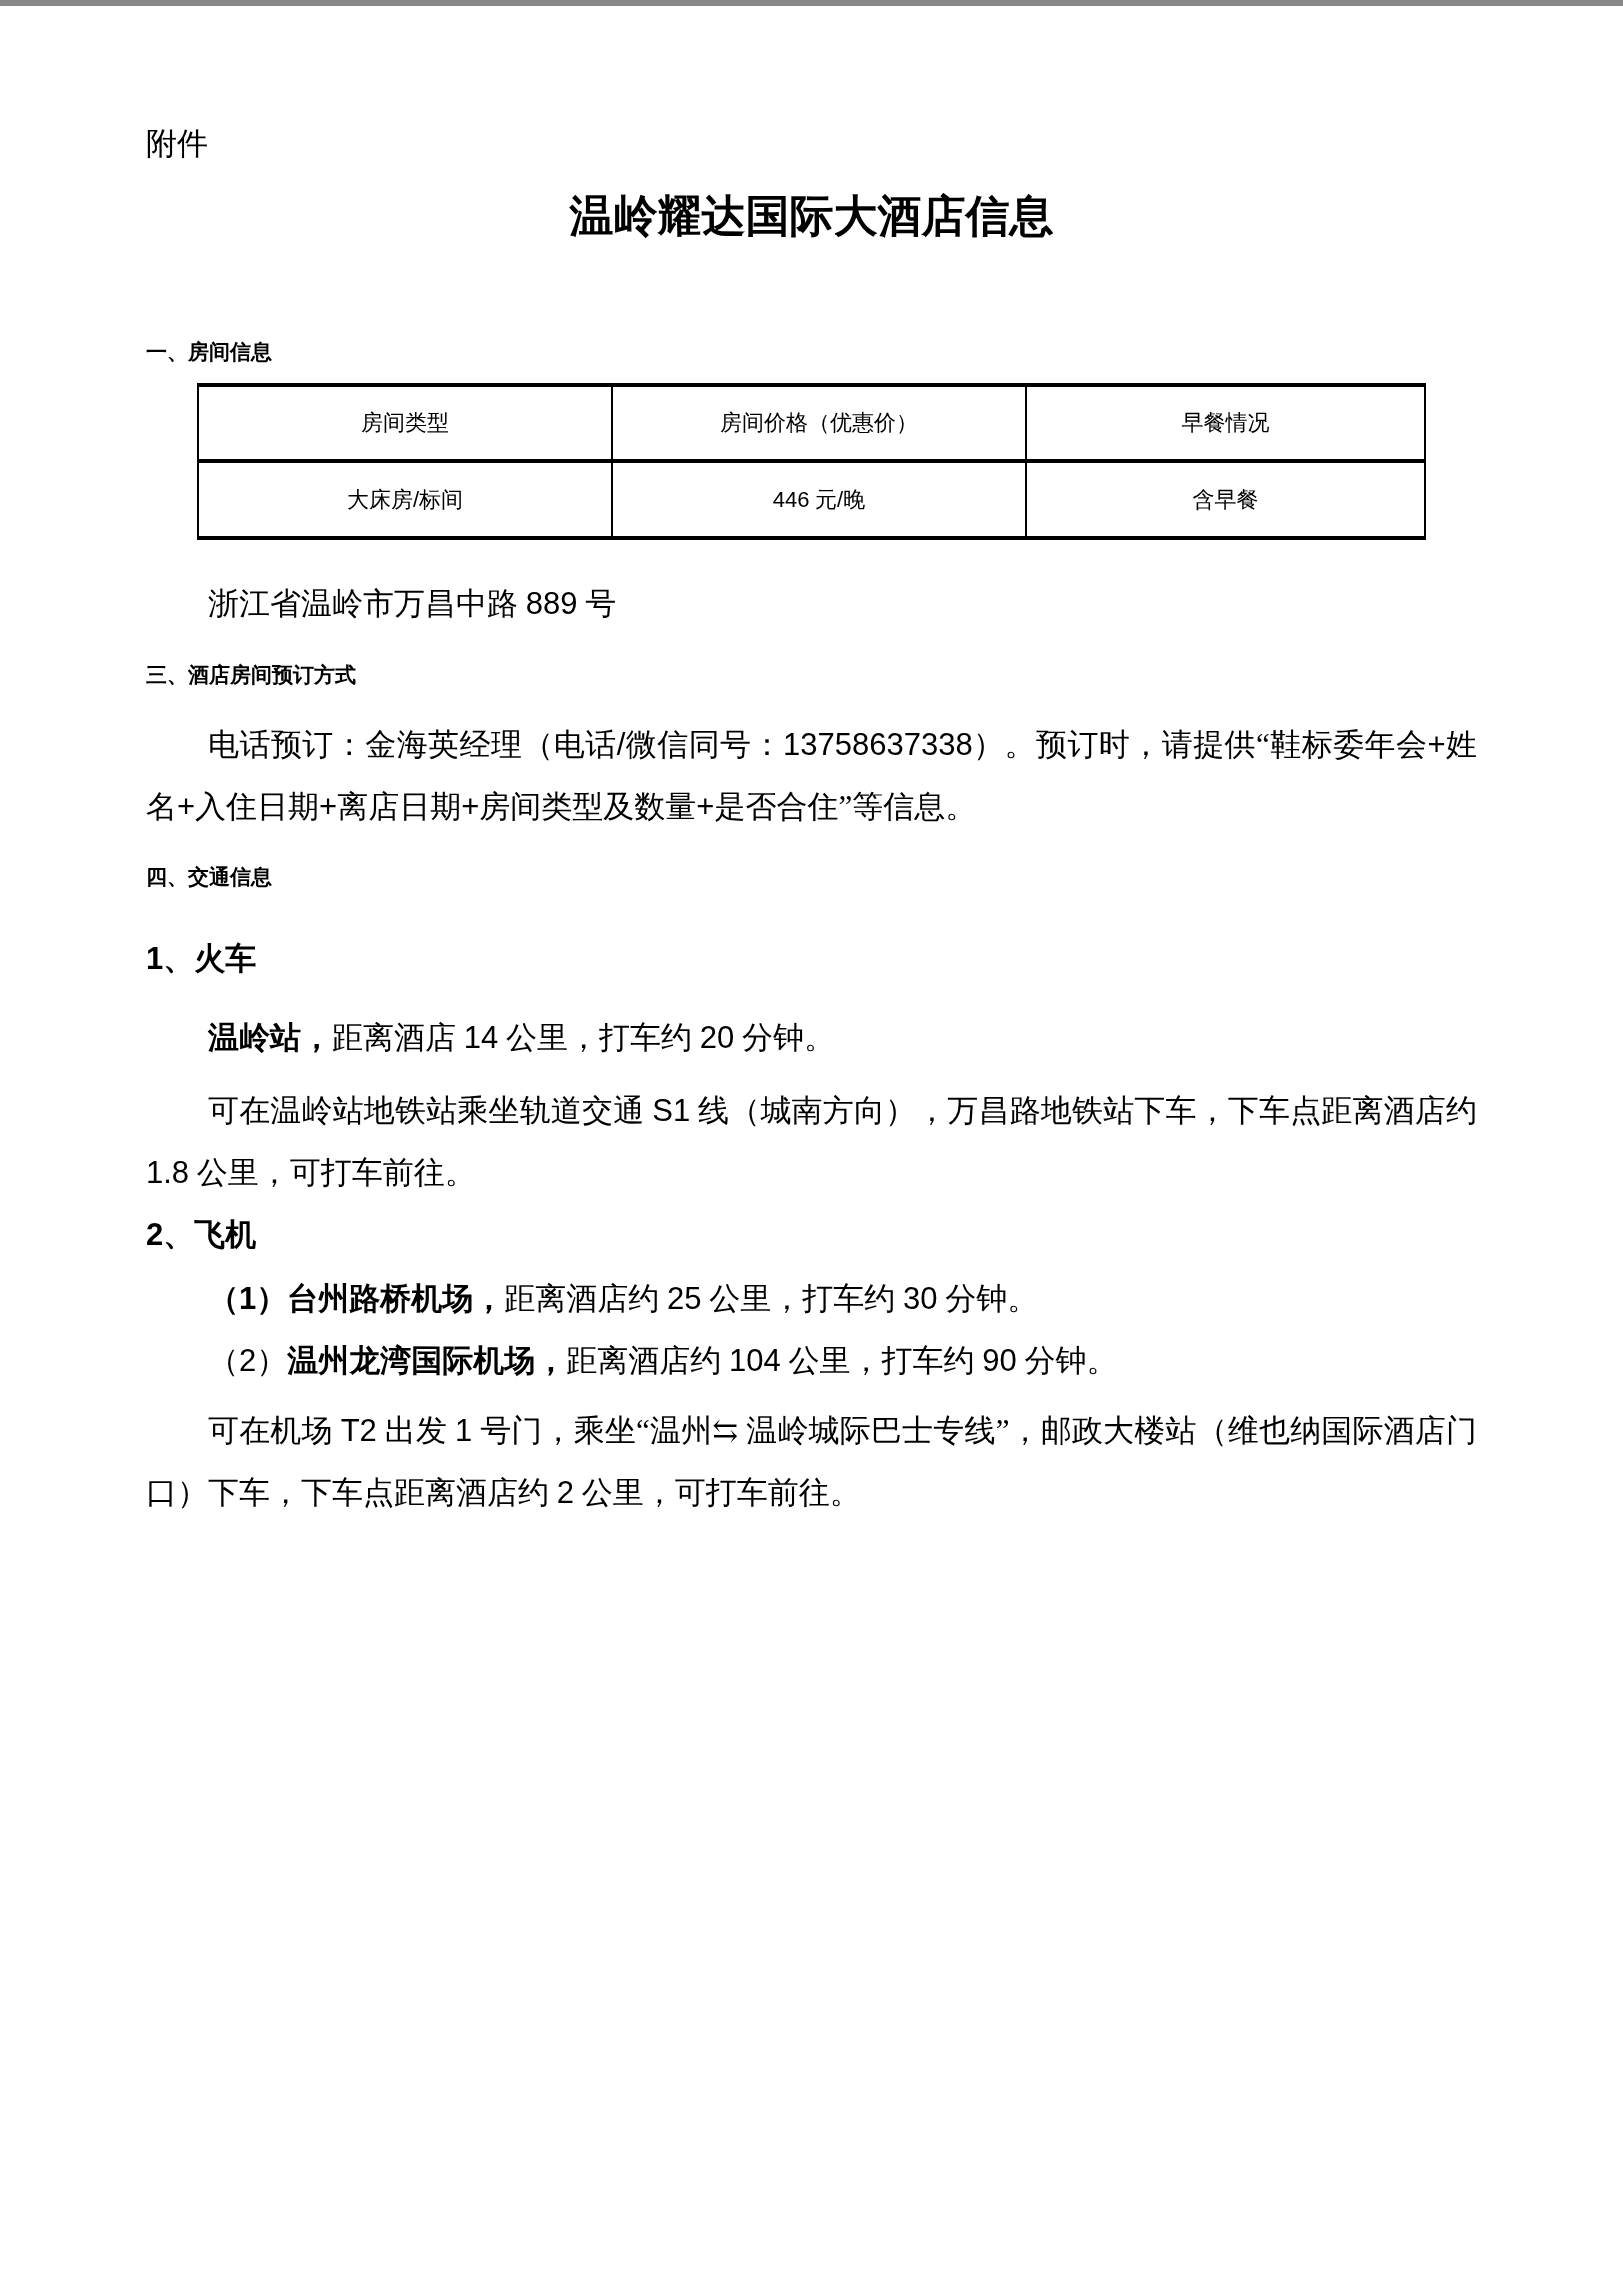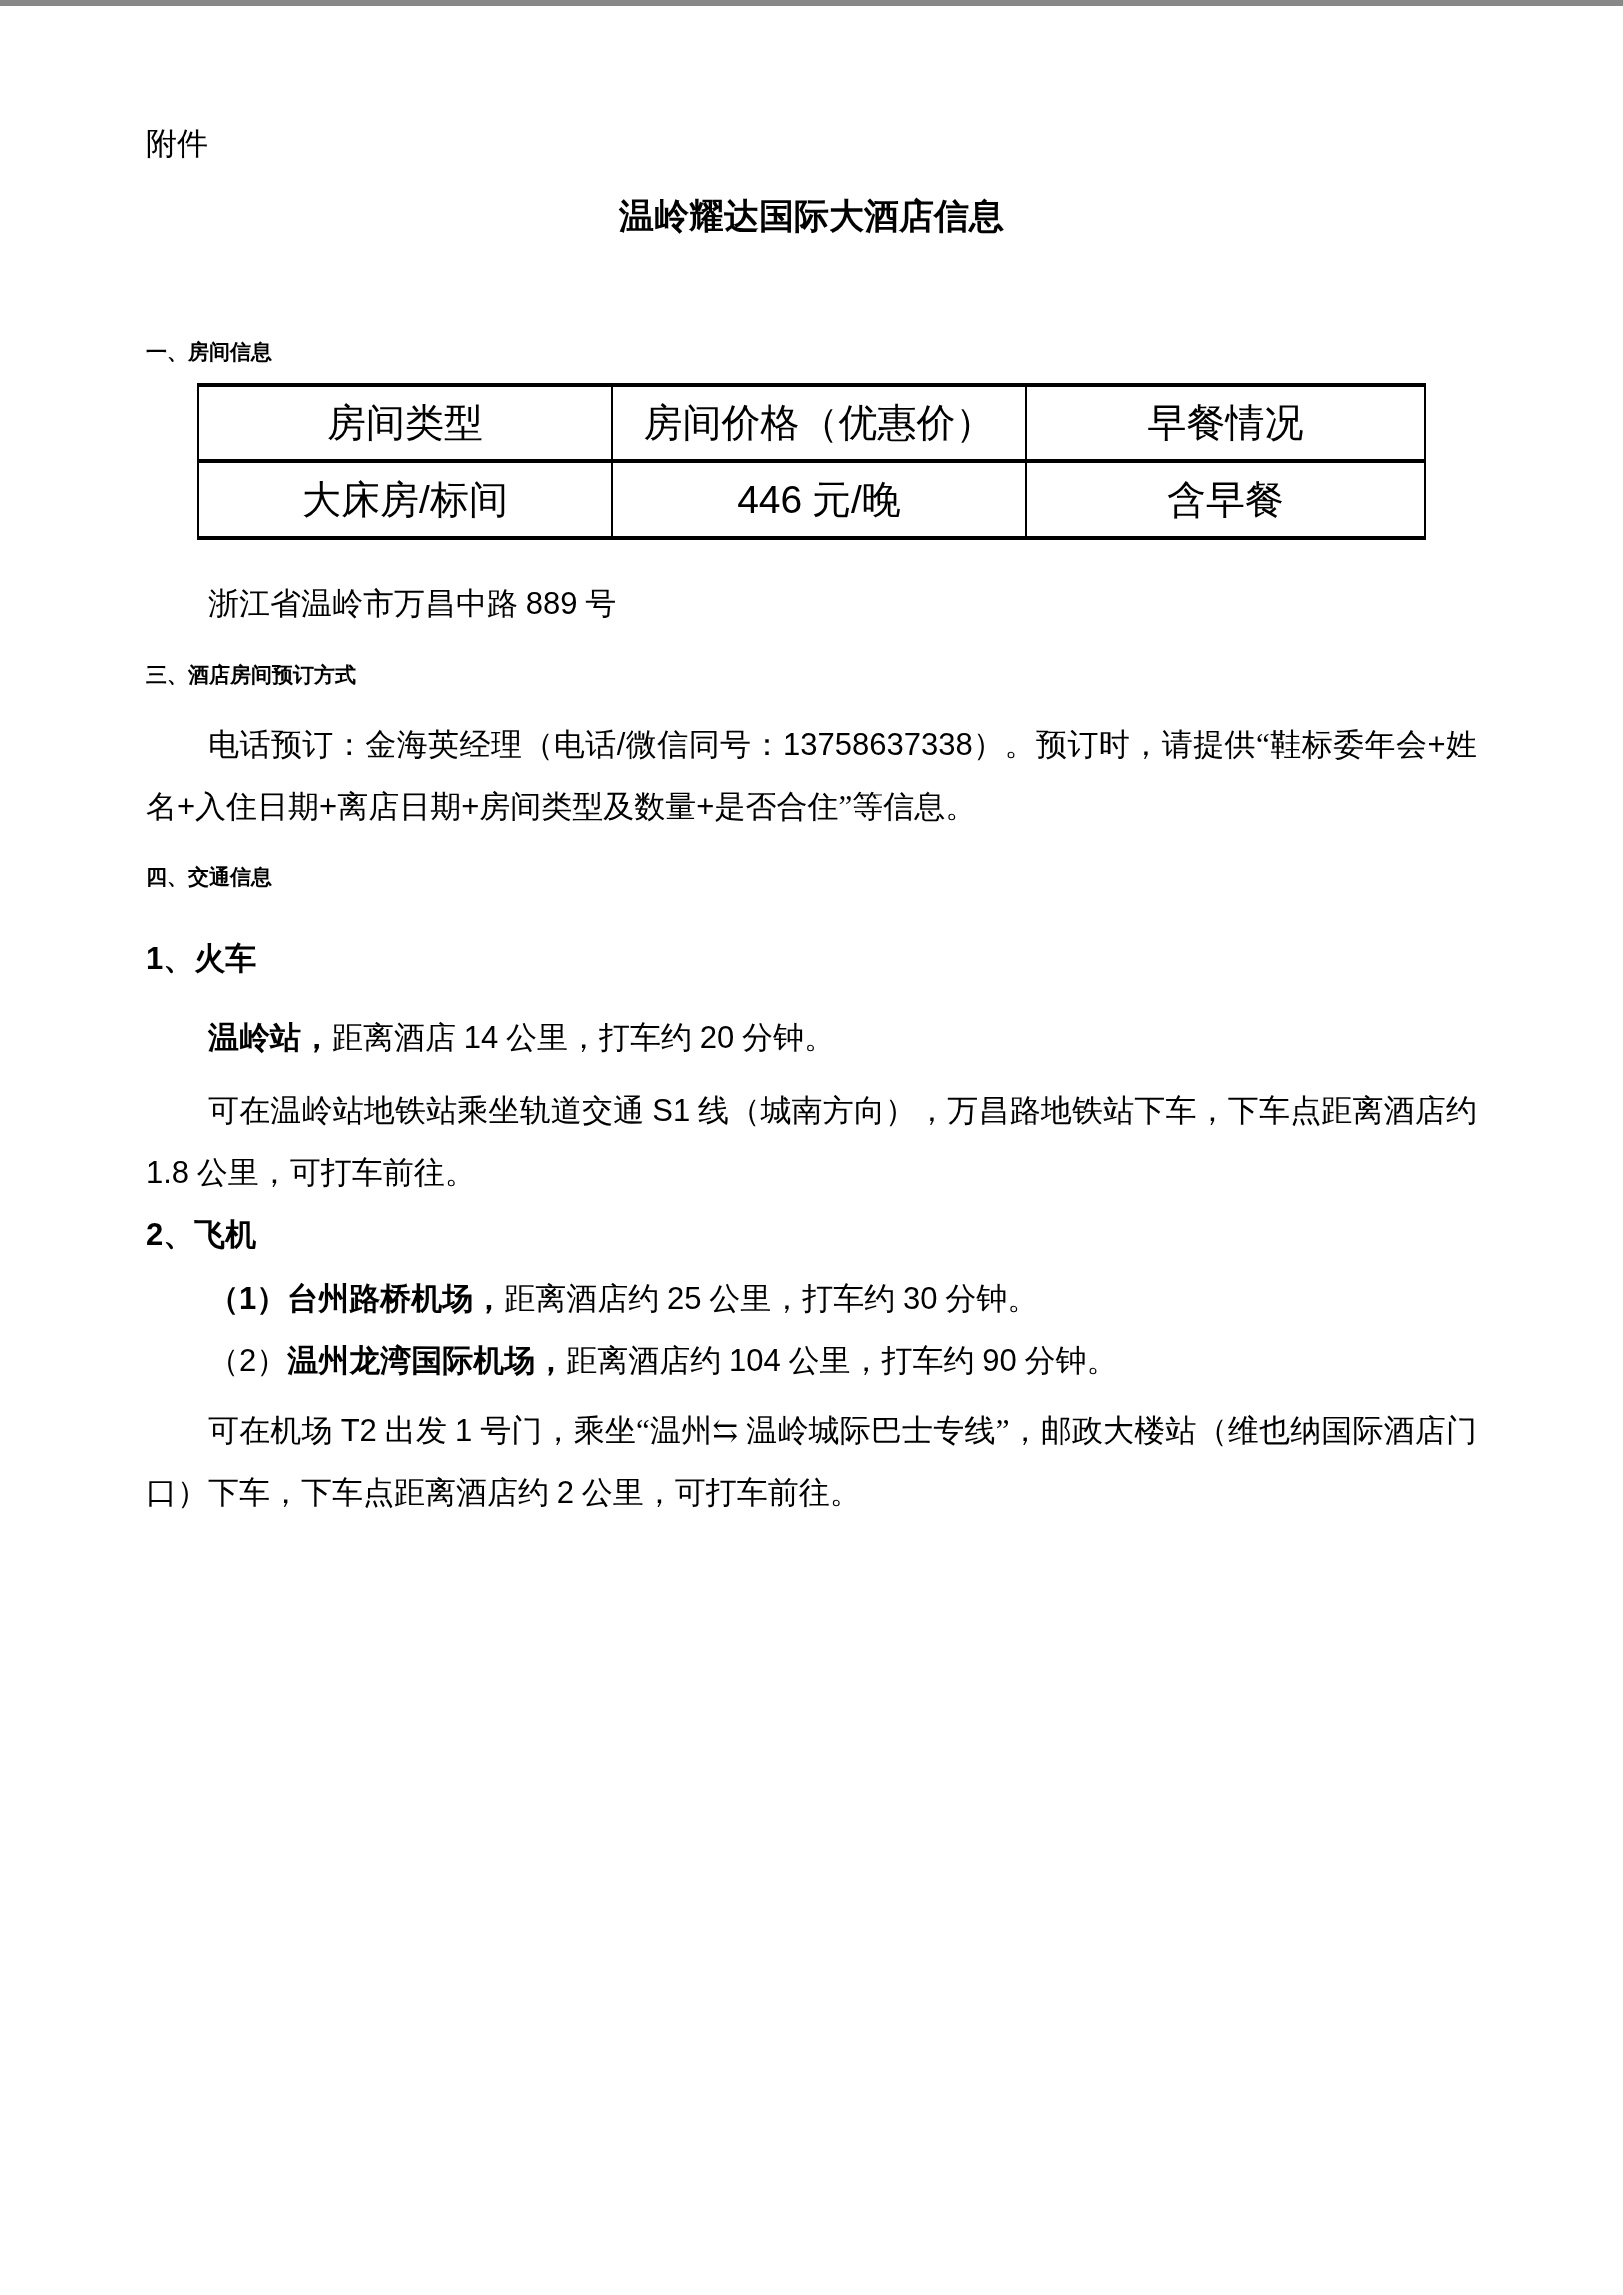--- a/index.html
+++ b/index.html
@@ -17,21 +17,21 @@
   }
   .latin { font-family: "Liberation Sans", "DejaVu Sans", sans-serif; }
   .bold { font-weight: bold; }
 
   .attachment {
     font-size: 31px;
     line-height: 61px;
     margin: 0;
   }
   .doc-title {
-    font-size: 35px;
+    font-size: 44px;
     line-height: 66px;
     font-weight: bold;
     text-align: center;
     margin: 10.2px 0 0 0;
   }
   .h1 {
     font-size: 21px;
     line-height: 61px;
     font-weight: bold;
     margin: 0;
@@ -67,21 +67,21 @@
   .room-table {
     border-collapse: collapse;
     table-layout: fixed;
     width: 1227px;
     margin: 0 0 0 51px;
     border-top: 4.6px solid #000;
     border-bottom: 4.6px solid #000;
   }
   .room-table td {
     border: 2px solid #000;
-    font-size: 39px;
+    font-size: 22px;
     font-weight: normal;
     text-align: center;
     vertical-align: middle;
     padding: 0;
   }
   .room-table tr.header-row td {
     height: 72px;
     border-bottom: 4.1px solid #000;
   }
   .room-table tr.data-row td {

